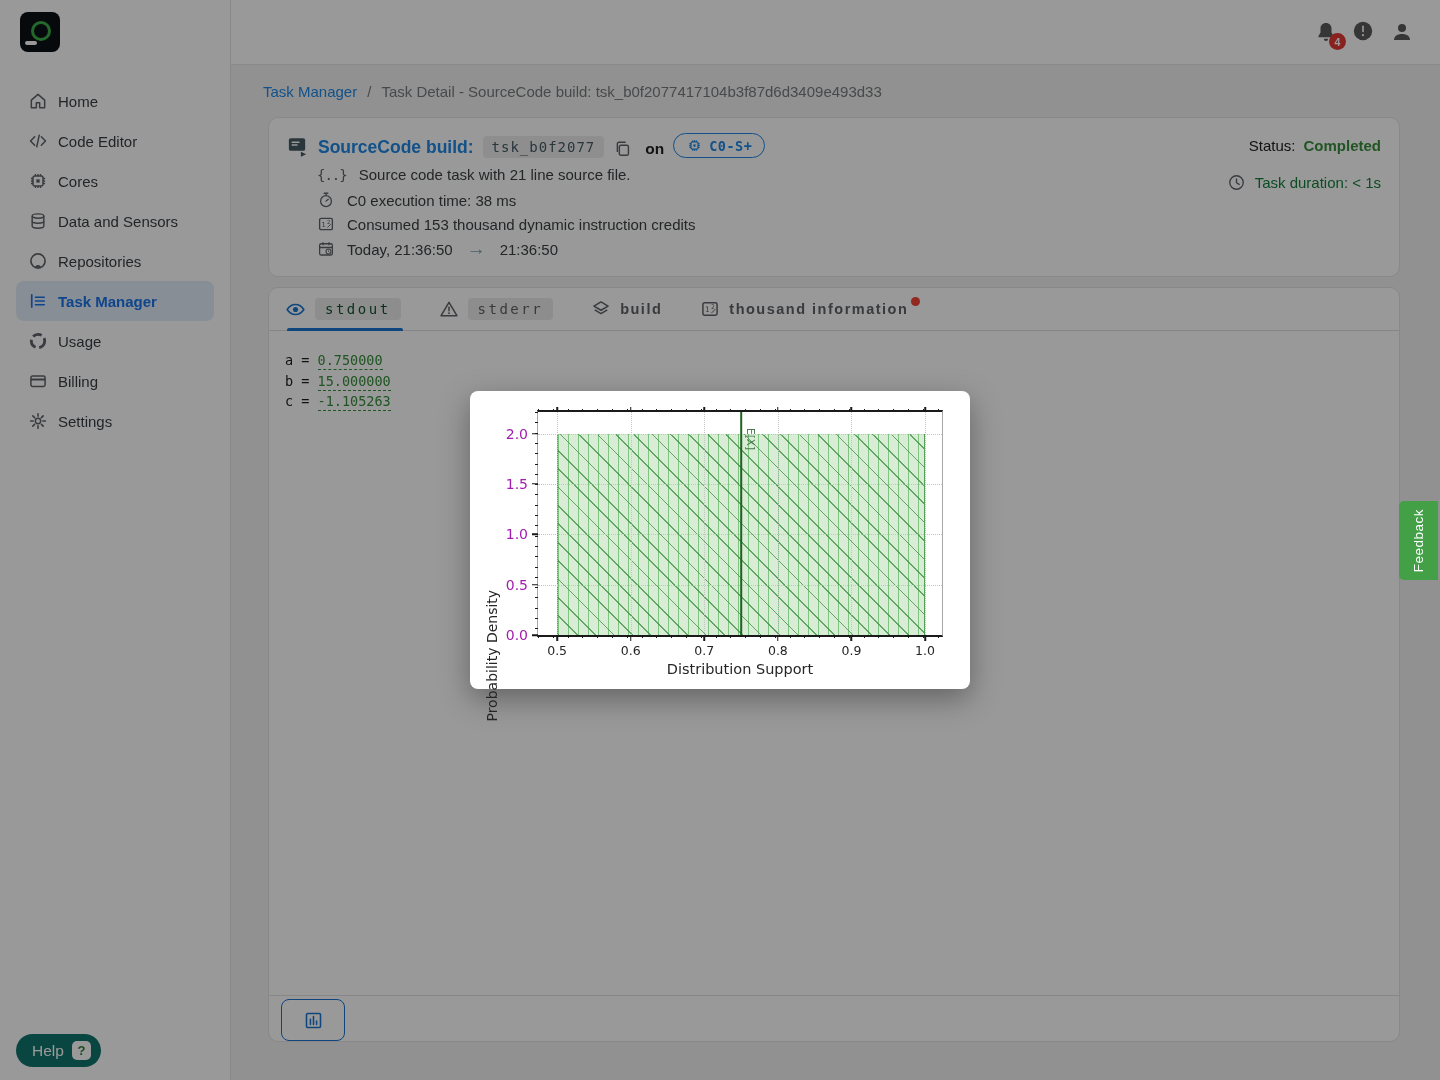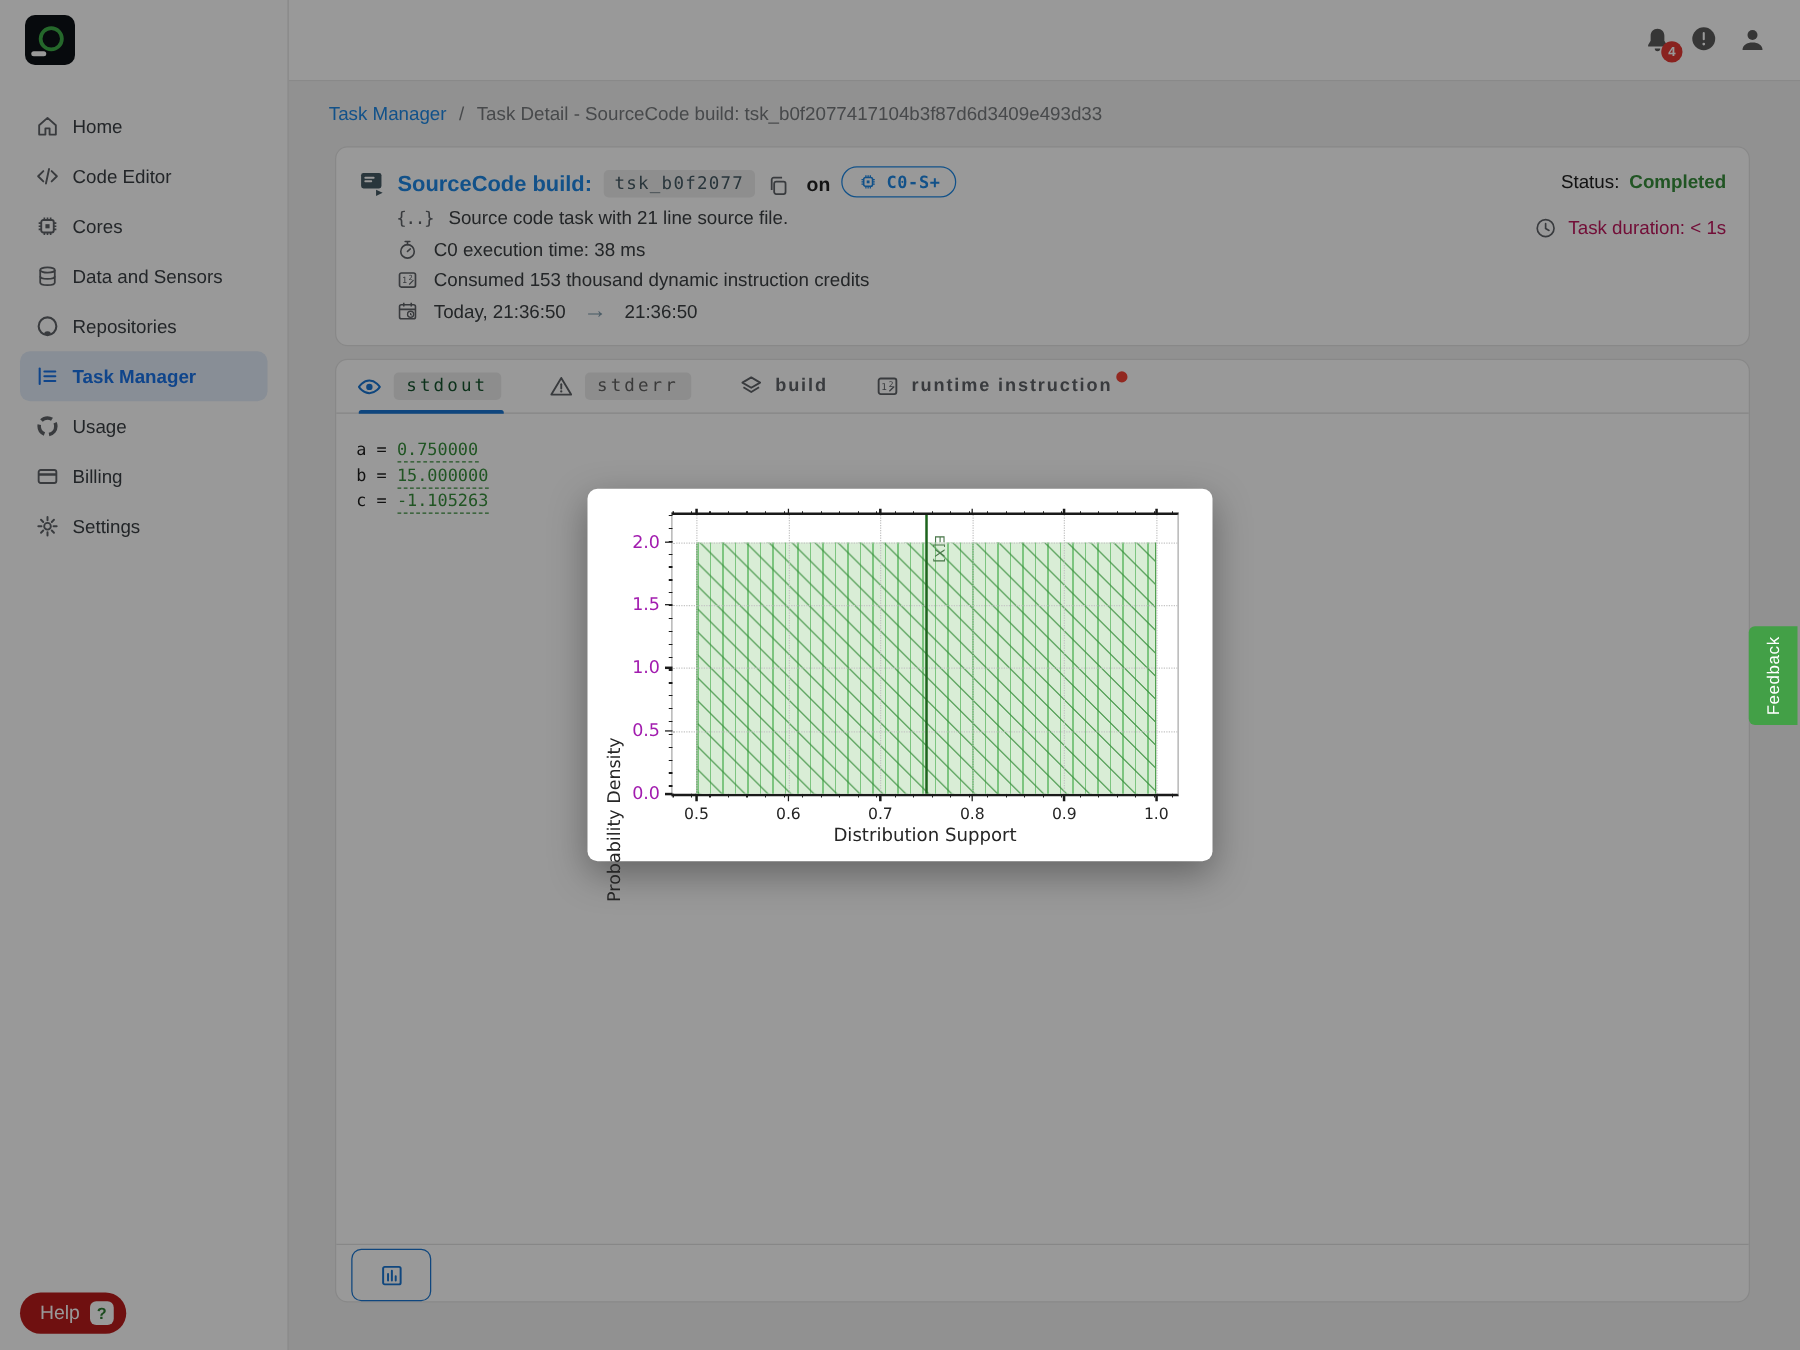--- a/index.html
+++ b/index.html
@@ -37,21 +37,21 @@
   .c1-head{position:absolute;left:17px;top:15px;display:flex;align-items:flex-end;gap:9px;}
   .task-title{font-size:17.5px;color:#1e88e5;font-weight:bold;}
   .id-chip{font-family:"DejaVu Sans Mono",monospace;font-size:14px;color:#455a64;background:#ededed;
            border-radius:4px;padding:3px 9px;letter-spacing:1px;}
   .on-label{font-size:15.5px;font-weight:bold;color:#212121;margin-left:4px;}
   .core-pill{display:flex;align-items:center;gap:6px;border:1.5px solid #1e88e5;border-radius:15px;
              padding:3px 12px;color:#1e88e5;cursor:pointer;}
   .core-pill .core-txt{font-family:"DejaVu Sans Mono",monospace;font-size:13.5px;font-weight:bold;letter-spacing:0.5px;}
   .status-wrap{position:absolute;right:18px;top:19px;font-size:15px;display:flex;gap:8px;}
   .status-val{color:#388e3c;font-weight:bold;}
-  .duration-wrap{position:absolute;right:18px;top:55px;font-size:15px;color:#be185d;display:flex;gap:9px;align-items:center;}
+  .duration-wrap{position:absolute;right:18px;top:55px;font-size:15px;color:#15803d;display:flex;gap:9px;align-items:center;}
   .c1-row{position:absolute;left:48px;display:flex;align-items:center;gap:12px;font-size:15px;color:#3c4043;}
   .braces{font-family:"DejaVu Sans Mono",monospace;font-size:14px;color:#5f6368;letter-spacing:-1px;}
   .time-arrow{color:#7d9aab;font-size:19px;line-height:10px;font-weight:bold;padding:0 2px;}
 
   .card2{left:38px;top:223px;width:1132px;height:755px;}
   .tabbar{position:absolute;top:0;left:0;right:0;height:43px;border-bottom:1px solid #e0e0e0;
           display:flex;align-items:center;padding:0 16px;gap:38px;box-sizing:border-box;}
   .tab{display:flex;align-items:center;gap:9px;cursor:pointer;position:relative;height:100%;}
   .tab-chip{font-family:"DejaVu Sans Mono",monospace;font-size:14px;letter-spacing:2.5px;
             background:#ececec;border-radius:4px;padding:3px 10px;color:#616161;}
@@ -60,21 +60,21 @@
   .tab-underline{position:absolute;left:2px;bottom:-1px;width:116px;height:3px;background:#1976d2;border-radius:2px 2px 0 0;}
   .reddot{position:absolute;top:9px;right:-12px;width:9px;height:9px;border-radius:50%;background:#f44336;}
   .console{position:absolute;top:44px;left:0;right:0;bottom:46px;padding:18px 16px;
            font-family:"DejaVu Sans Mono",monospace;font-size:13.5px;line-height:20.5px;color:#1d1d1d;}
   .console .val{color:#388e3c;border-bottom:1px dashed #388e3c;padding-bottom:1px;cursor:pointer;}
   .card2-footer{position:absolute;left:0;right:0;bottom:0;height:45px;border-top:1px solid #e2e2e2;}
   .chart-btn{position:absolute;left:12px;top:3px;width:62px;height:40px;border:1.5px solid #1976d2;
              border-radius:8px;background:transparent;display:flex;align-items:center;justify-content:center;cursor:pointer;}
 
   
-  .help-btn{position:absolute;left:16px;top:1034px;height:33px;border-radius:17px;background:#b91c1c;color:#fff;
+  .help-btn{position:absolute;left:16px;top:1034px;height:33px;border-radius:17px;background:#0f766e;color:#fff;
             display:flex;align-items:center;gap:8px;padding:0 10px 0 16px;font-size:15.5px;cursor:pointer;z-index:10;}
   .help-ic{width:19px;height:19px;background:#fff;border-radius:5px;color:#2f7d33;font-weight:bold;font-size:13px;
            display:flex;align-items:center;justify-content:center;}
   .feedback-tab{position:absolute;right:2px;top:501px;width:39px;height:79px;background:#43a047;border-radius:5px 0 0 5px;
                 z-index:70;display:flex;align-items:center;justify-content:center;cursor:pointer;}
   .feedback-txt{writing-mode:vertical-rl;transform:rotate(180deg);color:#fff;font-size:13.5px;letter-spacing:0.5px;}
 
   
   .overlay{position:absolute;inset:0;background:rgba(0,0,0,0.40);z-index:40;}
   .modal{position:absolute;left:470px;top:391px;width:500px;height:298px;background:#fff;border-radius:8px;
@@ -319,21 +319,21 @@
           </svg>
           <span class="tab-plain">build</span>
         </div>
         <div class="tab">
           <svg width="20" height="20" viewBox="0 0 24 24" class="ic">
             <rect x="3.5" y="4.5" width="17" height="15" rx="2" fill="none" stroke="currentColor" stroke-width="1.8"></rect>
             <text x="6" y="15.5" font-size="9" font-family="DejaVu Sans Mono, monospace" fill="currentColor">1</text>
             <text x="13.2" y="12.5" font-size="7.5" font-family="DejaVu Sans Mono, monospace" fill="currentColor">2</text>
             <path d="M13.8 16.8 l4.6-4.6" stroke="currentColor" stroke-width="1.2"></path>
           </svg>
-          <span class="tab-plain">runtime instruction</span>
+          <span class="tab-plain">thousand information</span>
           <div class="reddot"></div>
         </div>
       </div>
 
       <div class="console">
         <div><span>a = </span><span class="val">0.750000</span></div>
         <div><span>b = </span><span class="val">15.000000</span></div>
         <div><span>c = </span><span class="val">-1.105263</span></div>
       </div>
 

